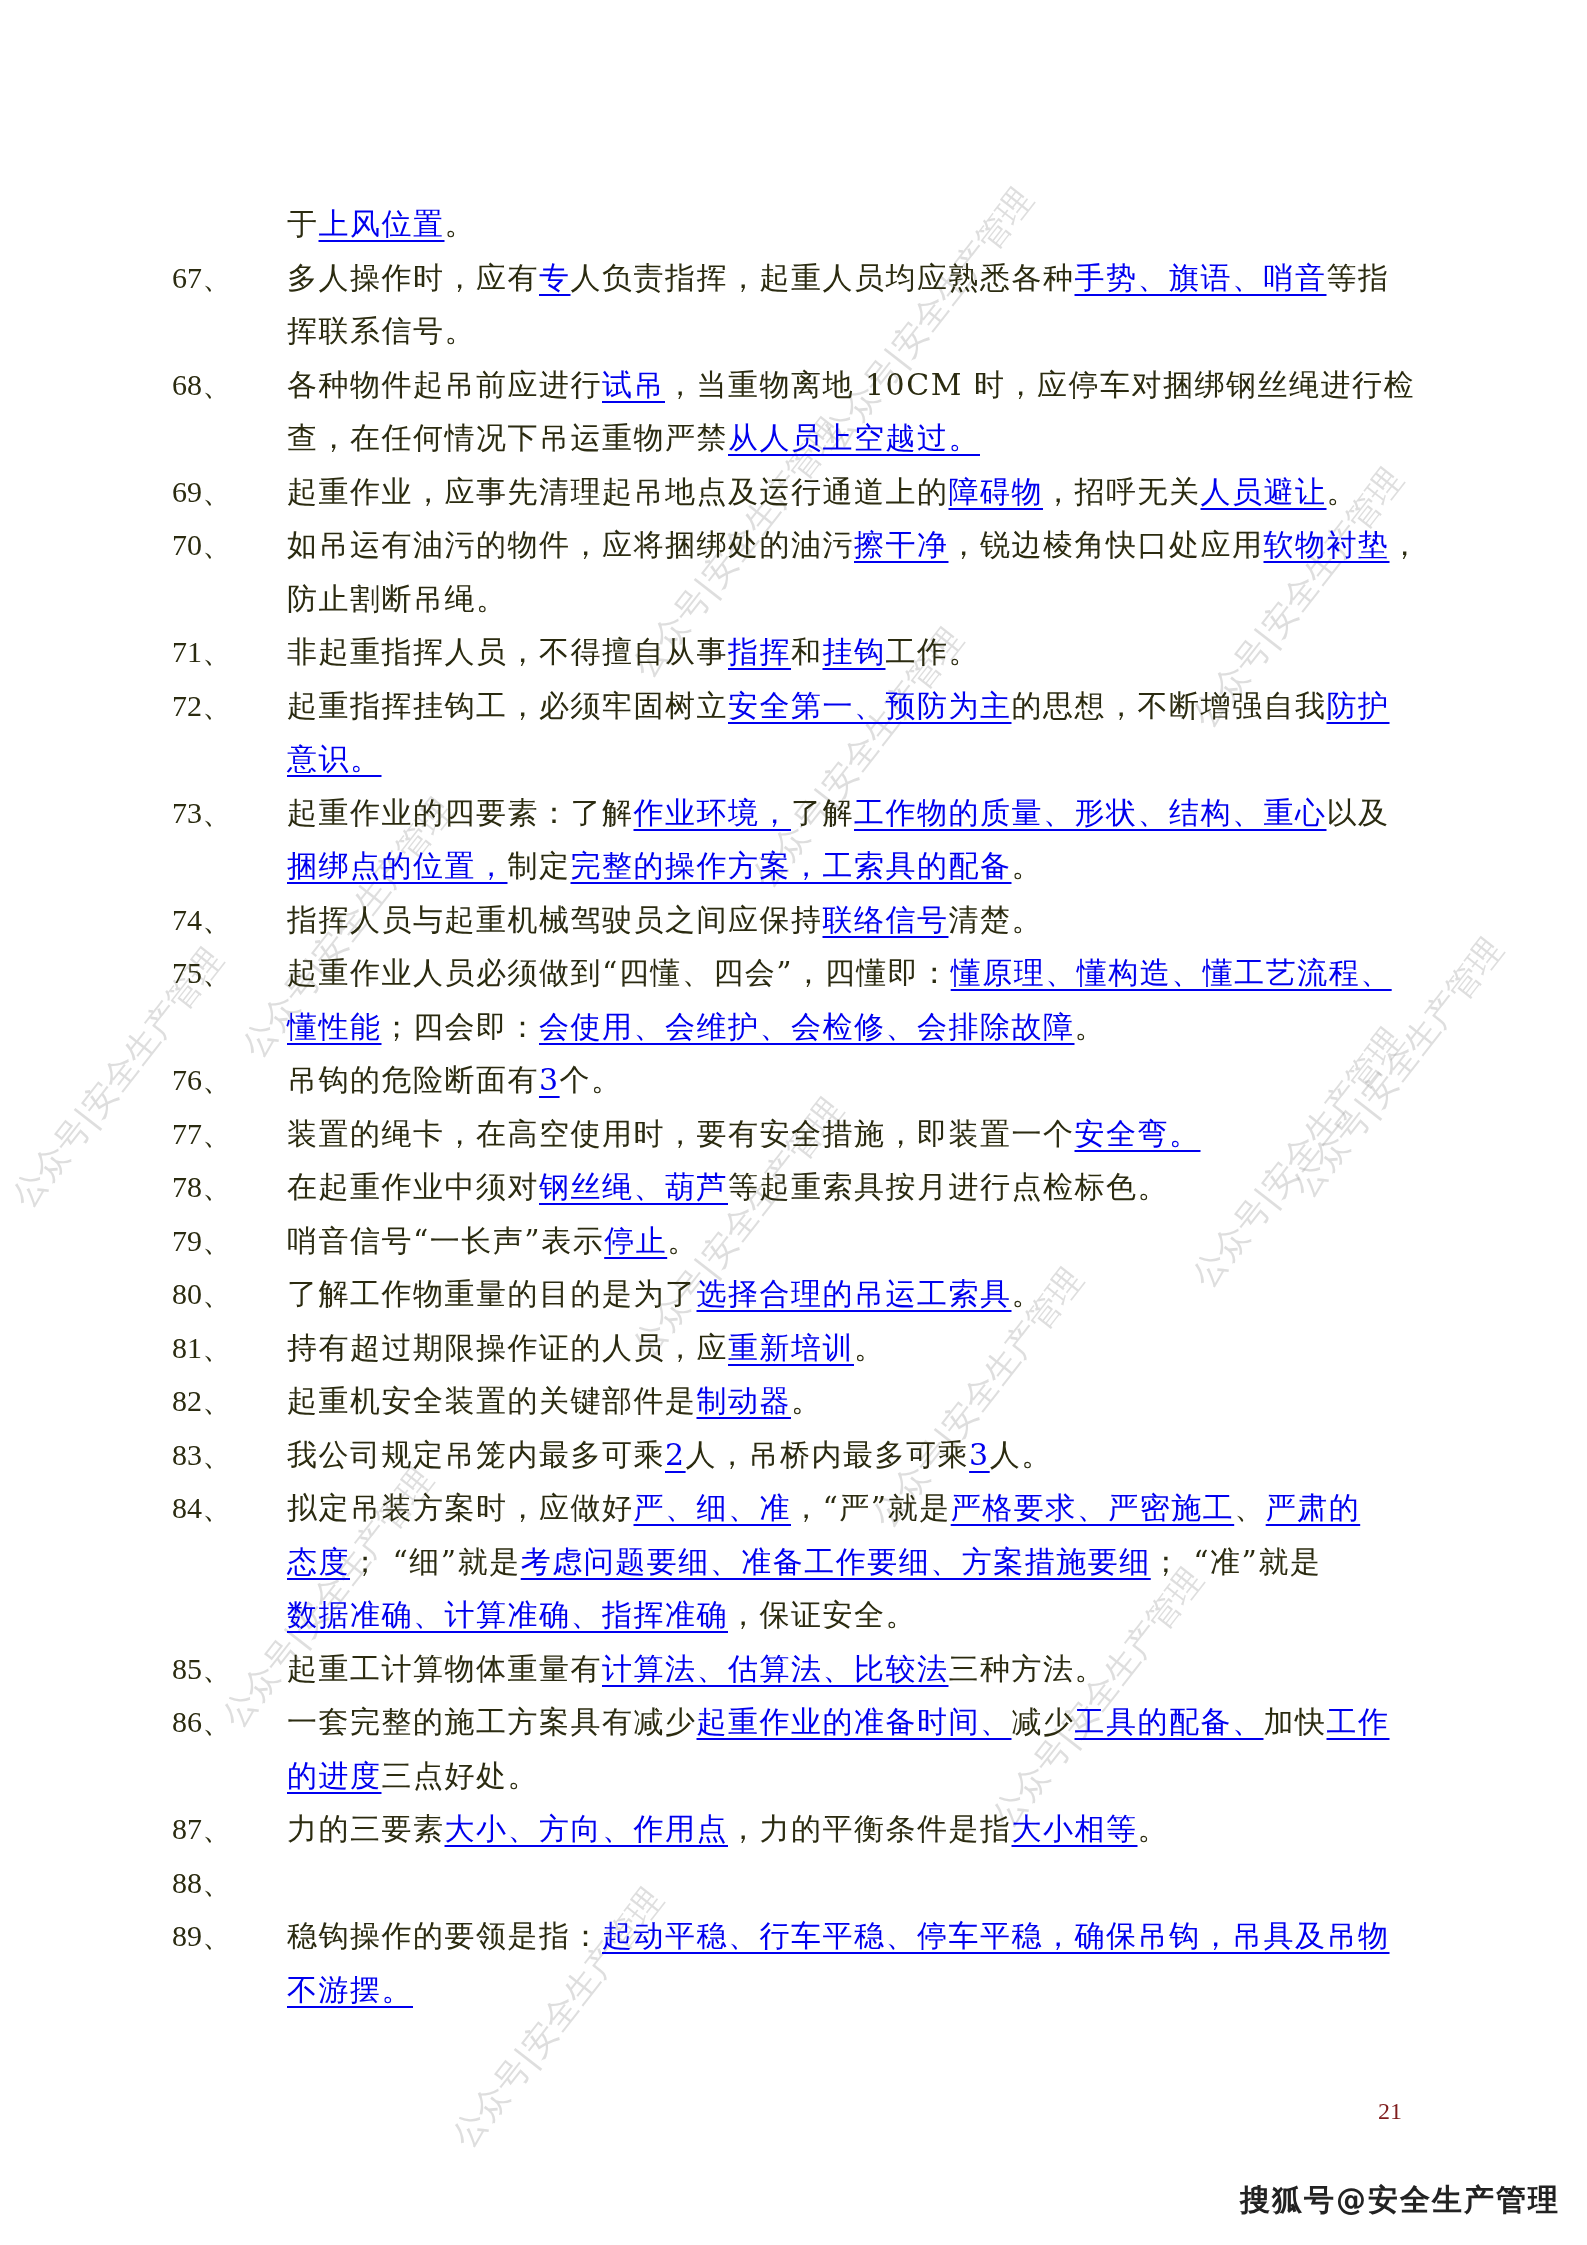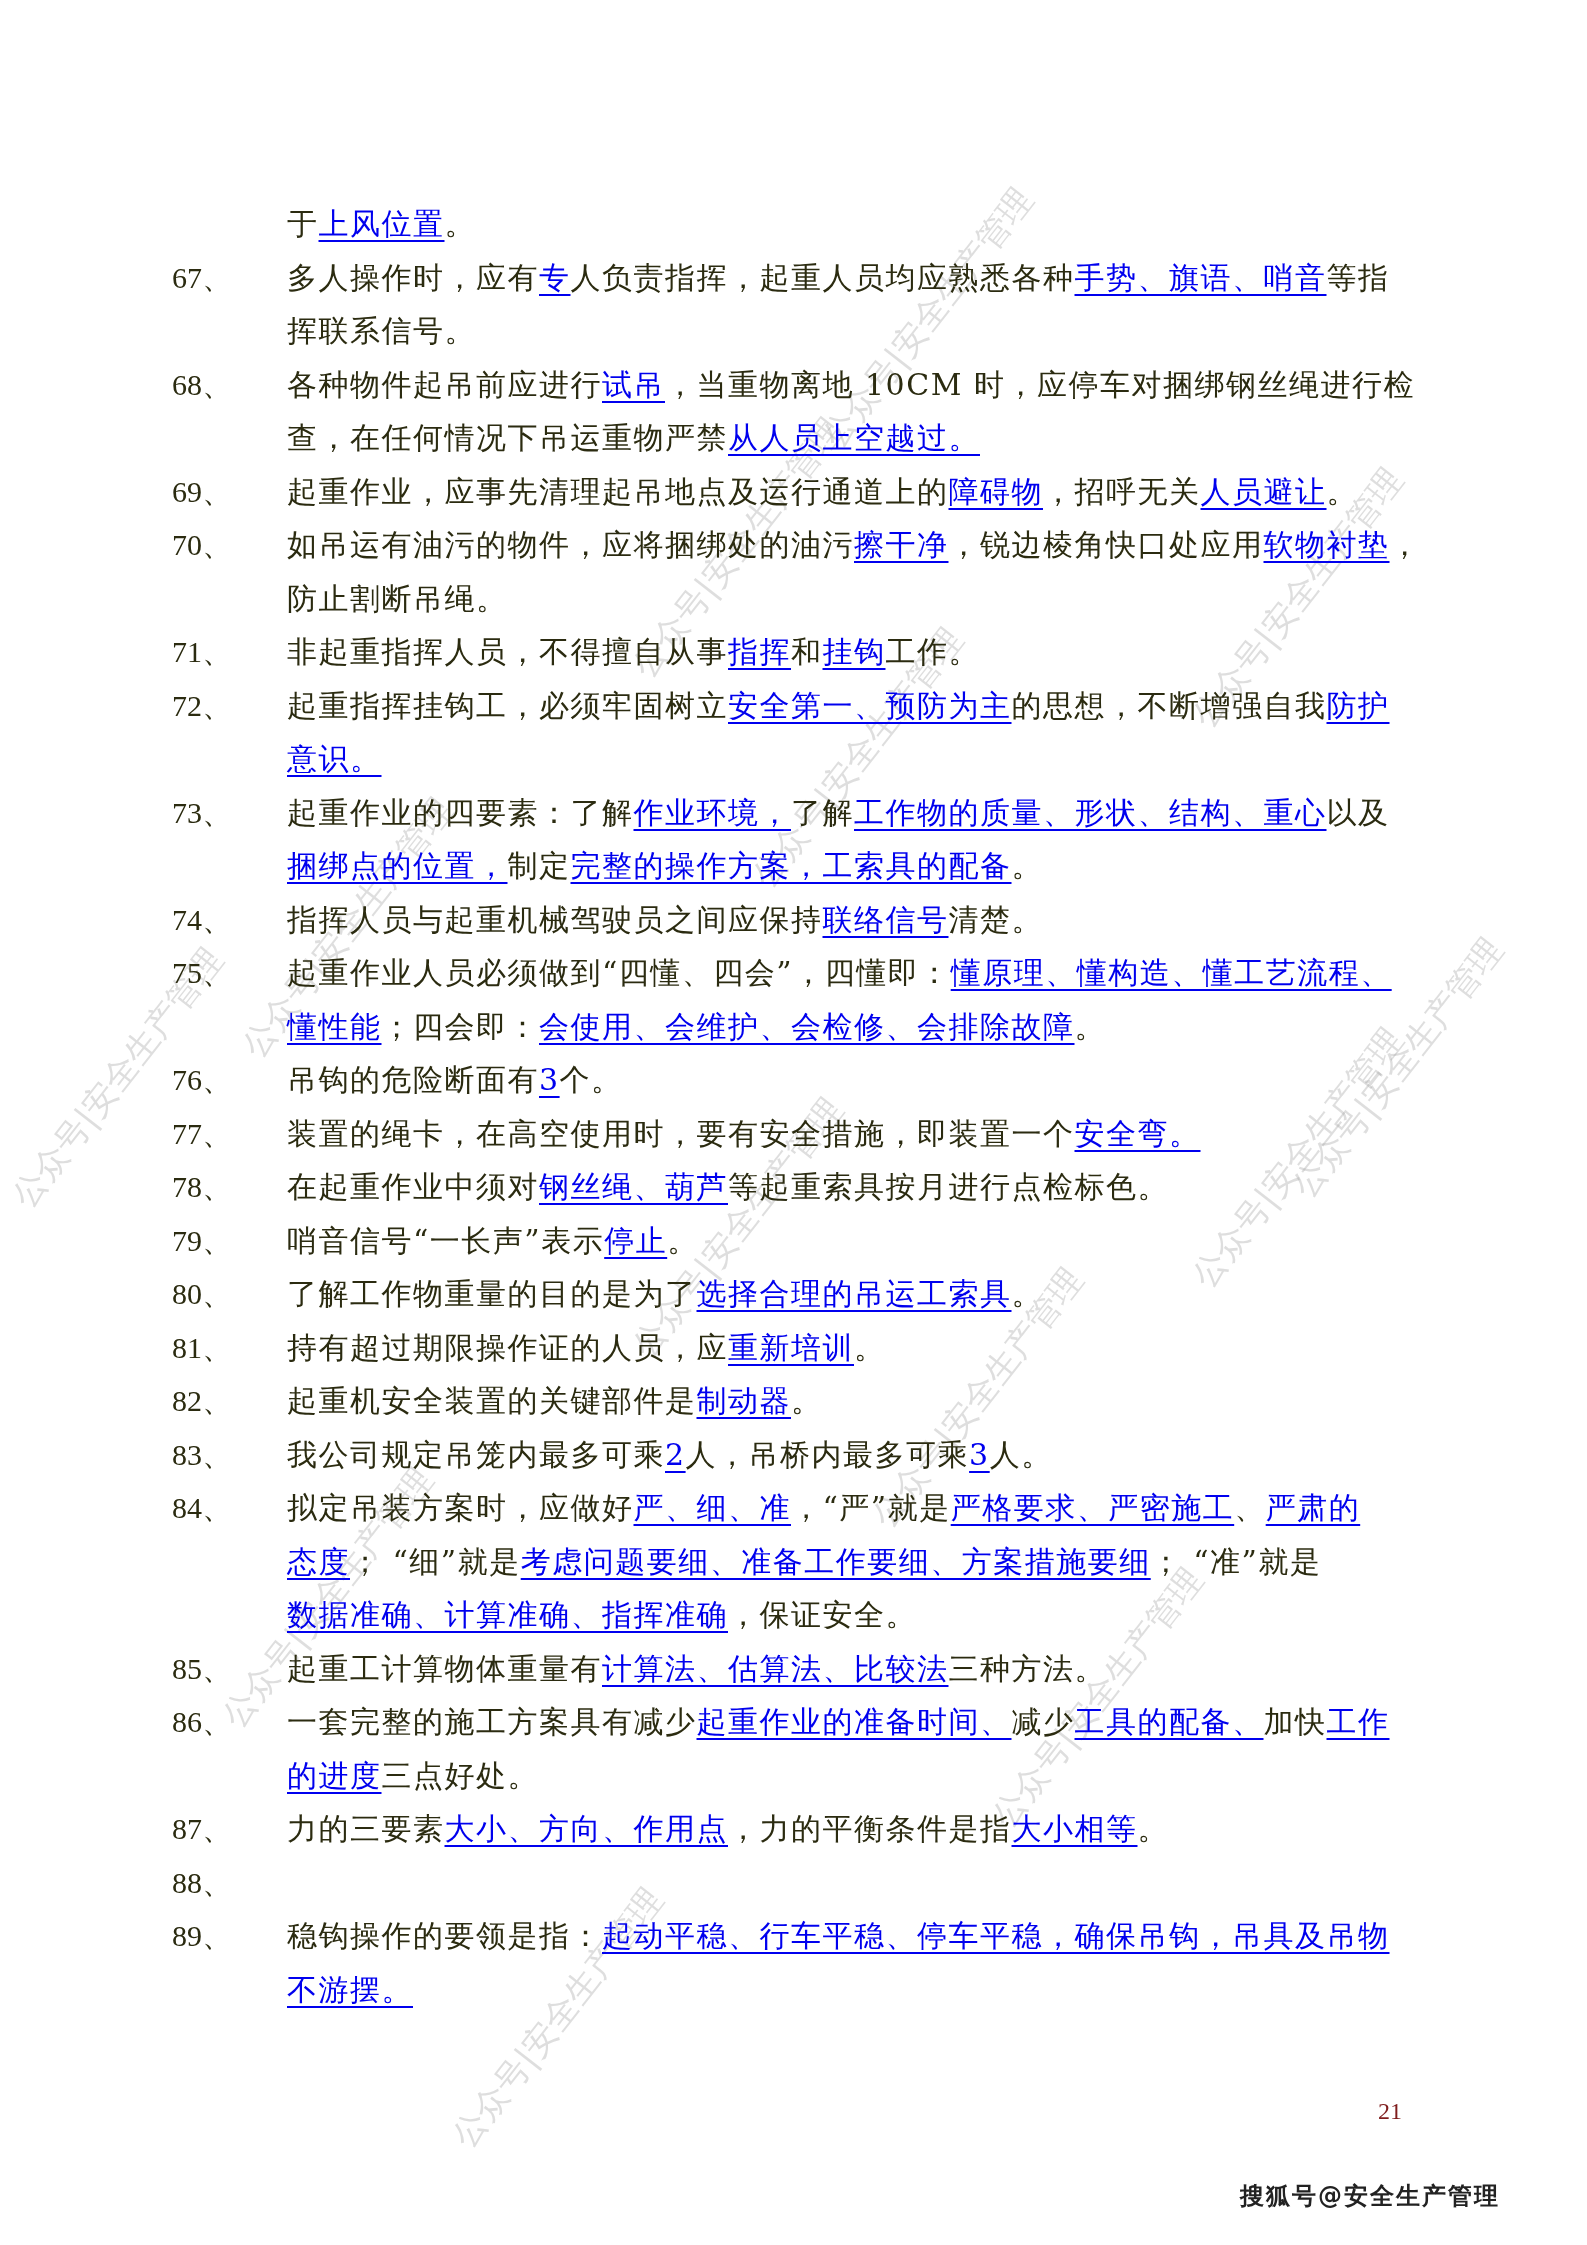--- a/index.html
+++ b/index.html
@@ -10,21 +10,21 @@
   .num { position: absolute; left: 172px; top: 0; font-family: "Liberation Serif", serif;
          font-size: 30px; line-height: 54px; color: #2b2b10; }
   .txt { position: absolute; left: 287px; top: 0; font-size: 30px; line-height: 54px;
          color: #2b2b10; letter-spacing: 1.5px; }
   .seg-u { color: #0000ee; text-decoration: underline; text-decoration-color: #0000ee;
            text-underline-offset: 6px; text-decoration-thickness: 2px; }
   .seg { color: #2b2b10; }
   .pnum { position: absolute; left: 1378px; top: 2098px; font-family: Liberation Serif, serif;
           font-size: 24px; color: #7f1d1d; }
   .footer { position: absolute; left: 1240px; top: 2180px; font-family: "DejaVu Sans", sans-serif;
-            font-size: 24px; font-weight: bold; color: #222; letter-spacing: 2px;
+            font-size: 30px; font-weight: bold; color: #222; letter-spacing: 2px;
             text-shadow: 1px 1px 0 #fff, -1px -1px 0 #fff; }
   .wm { position: absolute; font-family: "DejaVu Serif", serif; font-size: 34px; color: rgba(160,160,160,0.35);
         transform: rotate(-52deg); transform-origin: left center; white-space: nowrap; pointer-events: none; }
 </style>
 </head>
 <body>
 
 <div class="page">
   <div id="watermarks">
       <div class="wm" style="left: 830px; top: 420px;">公众号|安全生产管理</div>

